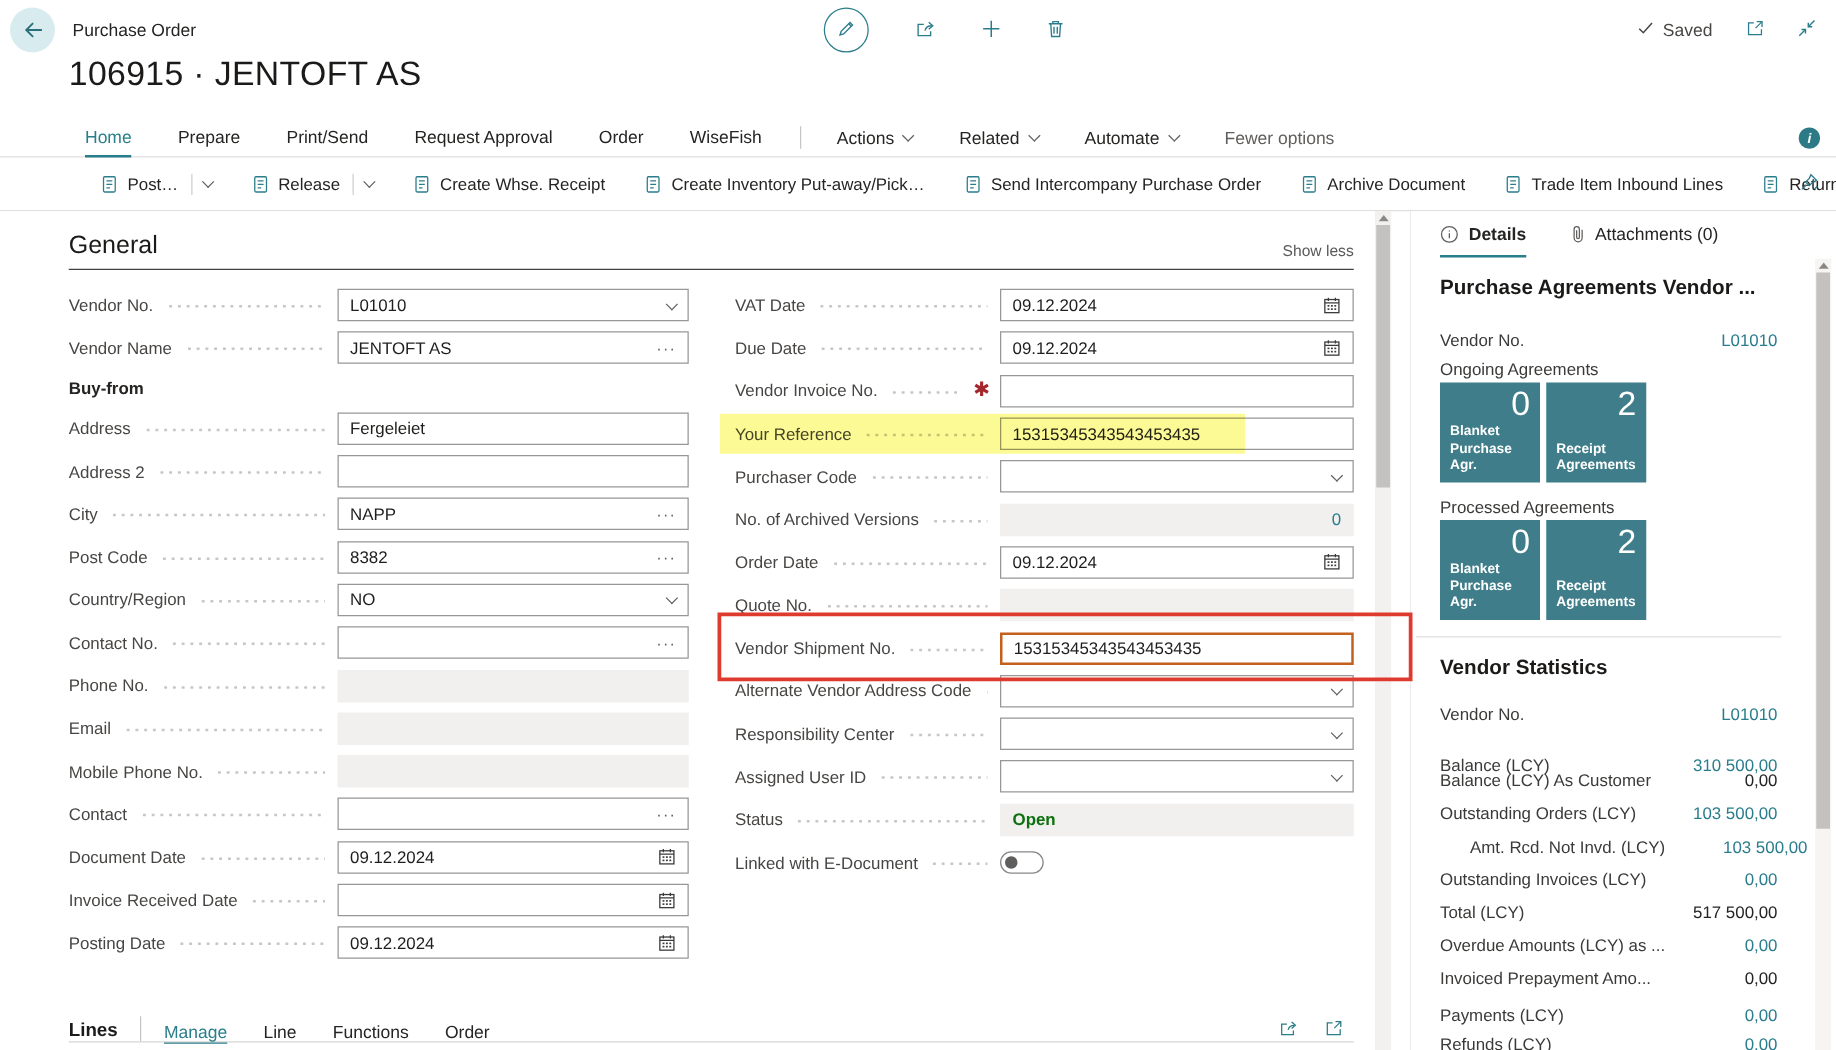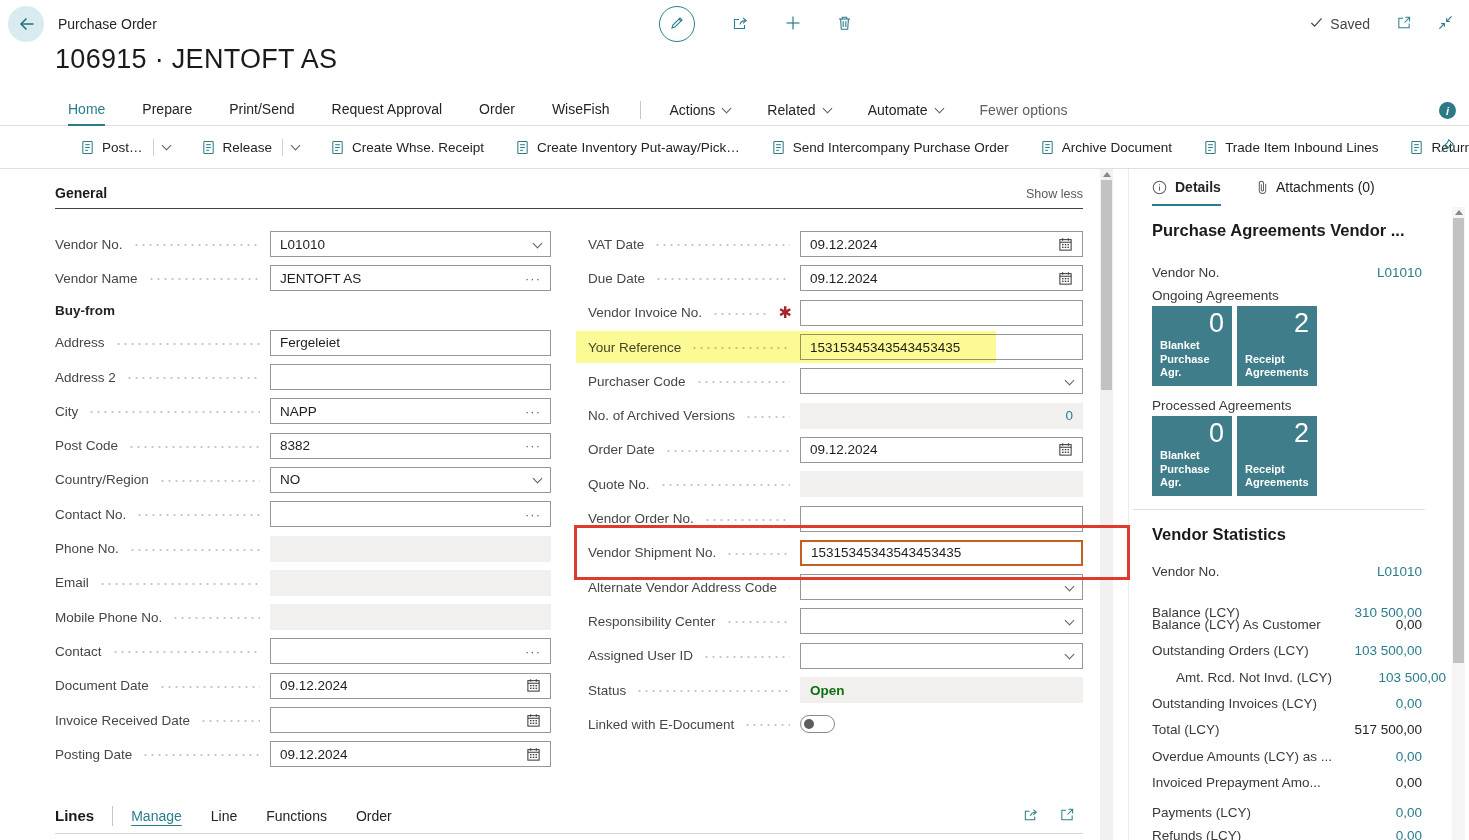--- a/index.html
+++ b/index.html
@@ -39,21 +39,21 @@
               display:flex;align-items:center;padding-left:80px;font-size:13.5px}
   .ab-item{display:flex;align-items:center;gap:7px;margin-right:31px;cursor:pointer;white-space:nowrap}
   .ab-item .ic{color:#2a7d8a;display:flex}
   .ab-divider{width:1px;height:17px;background:#d2d0ce;margin:0 2px 0 3px}
   .pin{position:absolute;right:14px;color:#2a7d8a;cursor:pointer;display:flex}
 
   
   .form-area{position:absolute;left:0;top:169px;width:1100px;height:671px;background:#fff}
   .section-head{position:absolute;left:55px;top:16px;width:1028px;display:flex;justify-content:space-between;
                 align-items:flex-end;padding-bottom:7px;border-bottom:1px solid #424242}
-  .section-title{font-weight:700;font-size:14px;color:#1b1a19}
+  .section-title{font-weight:400;font-size:20px;color:#1b1a19}
   .show-less{font-size:12.5px;color:#595959;cursor:pointer}
 
   .col{position:absolute;top:58px}
   .col-left{left:55px;width:496px}
   .col-right{left:588px;width:495px}
 
   .frow{display:flex;align-items:center;height:34.3px;position:relative}
   .frow.group{font-weight:700;height:30px;color:#252423}
   .flabel{color:#484644;white-space:nowrap;flex:none;padding-right:4px}
   .fleader{flex:1;height:2px;margin:2px 10px 0 6px;background-image:radial-gradient(circle,#c6c4c2 1px,transparent 1.2px);
@@ -74,21 +74,21 @@
   .assist{color:#605e5c;letter-spacing:1px;margin-left:6px;flex:none;font-size:13px;cursor:pointer}
   .ctl .chev{margin-left:6px;margin-top:-2px;cursor:pointer}
   .cal{margin-left:6px;color:#3b3a39;flex:none;display:flex;cursor:pointer}
   .ctl.annotated{border:2px solid #c4601d}
   .red-box{position:absolute;left:-14px;top:-11px;width:556px;height:55px;border:3px solid #df3a2e;
            pointer-events:none;z-index:6}
   .hl{position:absolute;left:-12px;top:1px;width:420px;height:32px;background:rgba(248,246,60,.55);
       mix-blend-mode:multiply;pointer-events:none;z-index:5}
 
   
-  .lines-bar{position:absolute;left:55px;top:629px;width:1028px;height:36px;display:flex;align-items:center;
+  .lines-bar{position:absolute;left:55px;top:629px;width:1028px;height:36px;display:flex;align-items:flex-end;
              border-bottom:1px solid #d8d6d4}
   .lines-title{font-weight:700;font-size:15px;color:#1b1a19}
   .lb-sep{width:1px;height:20px;background:#c8c6c4;margin:0 18px 0 18px}
   .lb-item{margin-right:29px;font-size:14px;cursor:pointer;white-space:nowrap}
   .lb-item.active{color:#2a7d8a;text-decoration:underline;text-underline-offset:4px}
   .lb-icons{margin-left:auto;display:flex;gap:20px;color:#2a7d8a;padding-right:8px}
 
   
   .main-sb{position:absolute;left:1100px;top:169px;width:13px;height:671px;background:#f2f1f0}
   .sb-thumb{position:absolute;left:1px;width:11px;background:#c4c2c0}
@@ -587,27 +587,20 @@
         </div>
       </div>
       <div class="frow">
         <span class="flabel">Quote No.</span>
         <span class="fleader"></span>
         <div class="ctl disabled">
           <span class="val"></span>
         </div>
       </div>
       <div class="frow">
-        <span class="flabel">Vendor Order No.</span>
-        <span class="fleader"></span>
-        <div class="ctl">
-          <span class="val"></span>
-        </div>
-      </div>
-      <div class="frow">
         <span class="flabel">Vendor Shipment No.</span>
         <span class="fleader"></span>
         <div class="ctl annotated">
           <span class="val">15315345343543453435</span>
         </div>
         <span class="red-box"></span>
       </div>
       <div class="frow">
         <span class="flabel">Alternate Vendor Address Code</span>
         <span class="fleader"></span>

